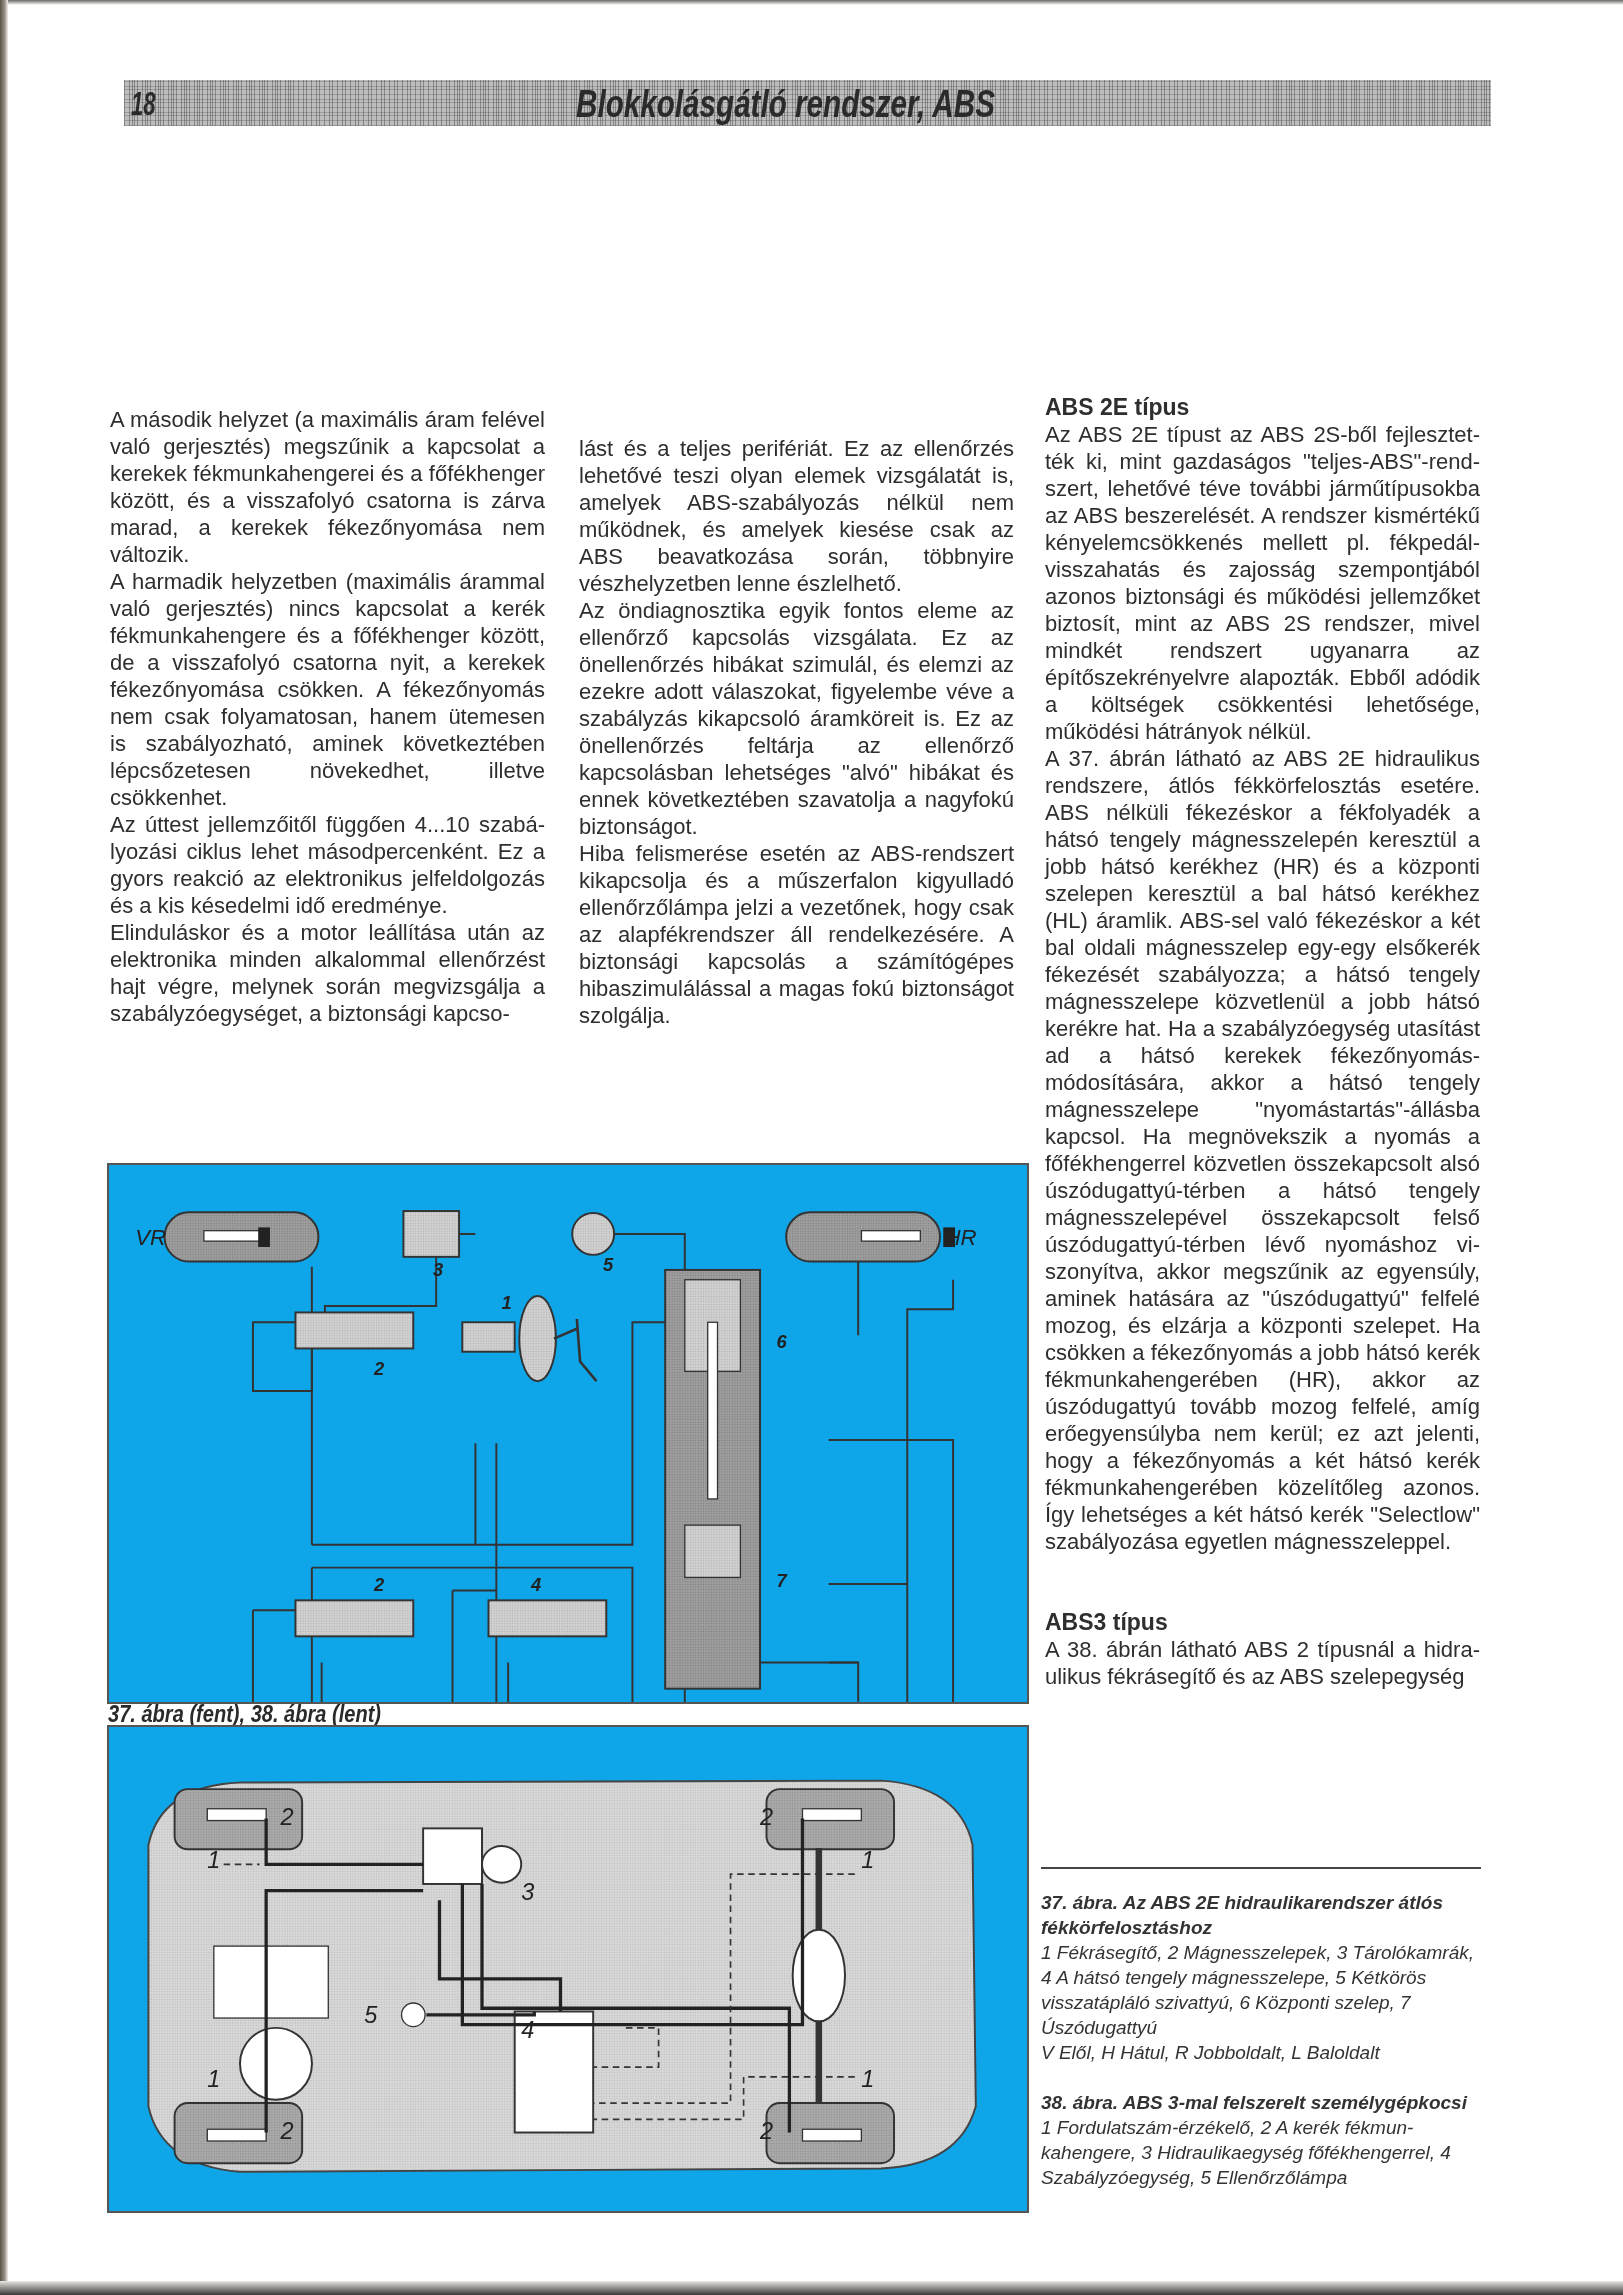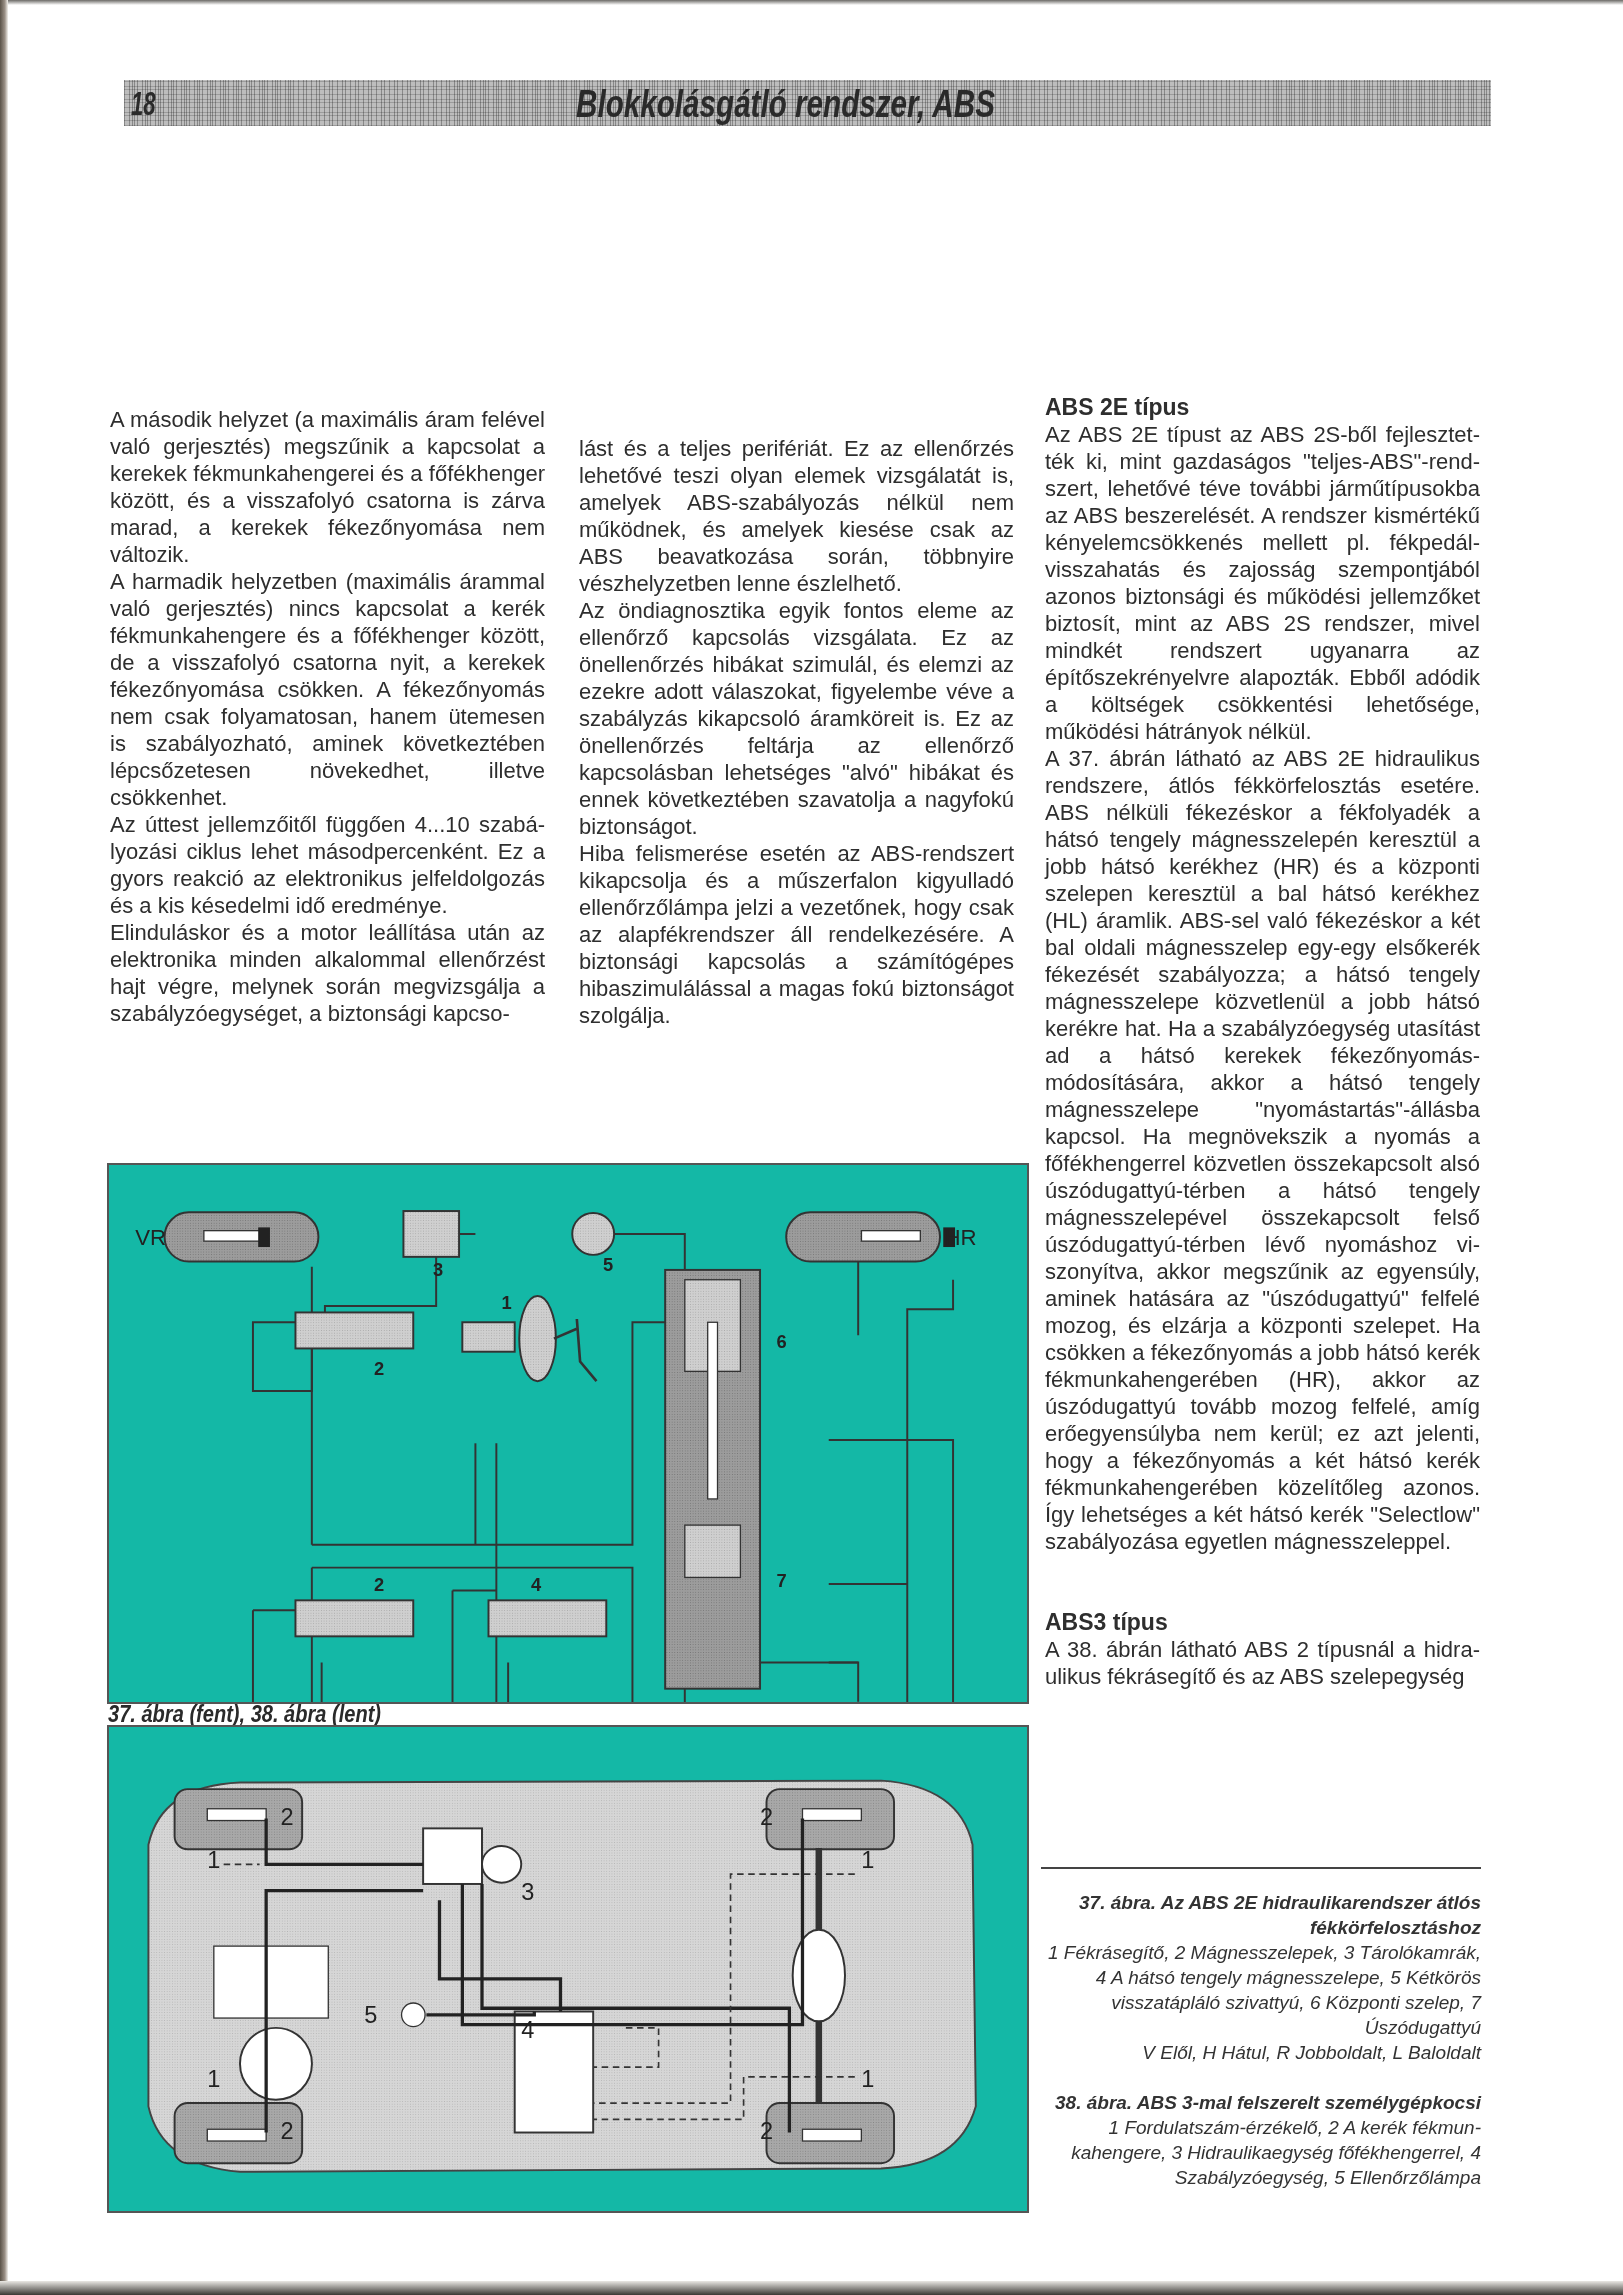--- a/index.html
+++ b/index.html
@@ -34,33 +34,33 @@
   .col { position: absolute; font-size: 22px; line-height: 27px; text-align: justify;
     color: #2e2e2e; }
   .col p { margin: 0; }
   .col-1 { left: 110px; top: 394px; width: 435px; margin-top: 12px; }
   .col-2 { left: 579px; top: 394px; width: 435px; margin-top: 41px; }
   .col-3 { left: 1045px; top: 394px; width: 435px; }
   .section-heading { font-weight: bold; font-size: 23px; margin: 0; }
   .spacer { height: 54px; }
 
   
-  .fig-frame { position: absolute; border: 2px solid #555; border-top-width: 2.6px; background: #14b8a6; }
+  .fig-frame { position: absolute; border: 2px solid #555; border-top-width: 2.6px; background: #0ea5e9; font-style: italic; }
   .fig-37 { left: 107px; top: 1163px; width: 918px; height: 537px; }
   .fig-38 { left: 107px; top: 1725px; width: 918px; height: 484px; }
   .fig-caption-combined { position: absolute; left: 108px; top: 1701px; font-size: 23.6px;
     font-weight: bold; font-style: italic; color: #2a2a2a; transform: scaleX(0.85);
     transform-origin: left top; white-space: nowrap; }
   svg text { font-family: "Liberation Sans", sans-serif; }
 
   
   .caption-rule { position: absolute; left: 1041px; top: 1867px; width: 440px; height: 2px; background: #444; }
   .captions { position: absolute; left: 1041px; top: 1890px; width: 440px; font-size: 19px;
     line-height: 25px; font-style: italic; color: #333; }
-  .captions p { margin: 0; text-align: right; }
+  .captions p { margin: 0; }
   .cap-title { font-weight: bold; }
   .cap-gap { height: 25px; }
 </style>
 </head>
 <body>
 
 <div class="edge-top"></div>
 <div class="edge-left"></div>
 <div class="edge-bottom"></div>
 

